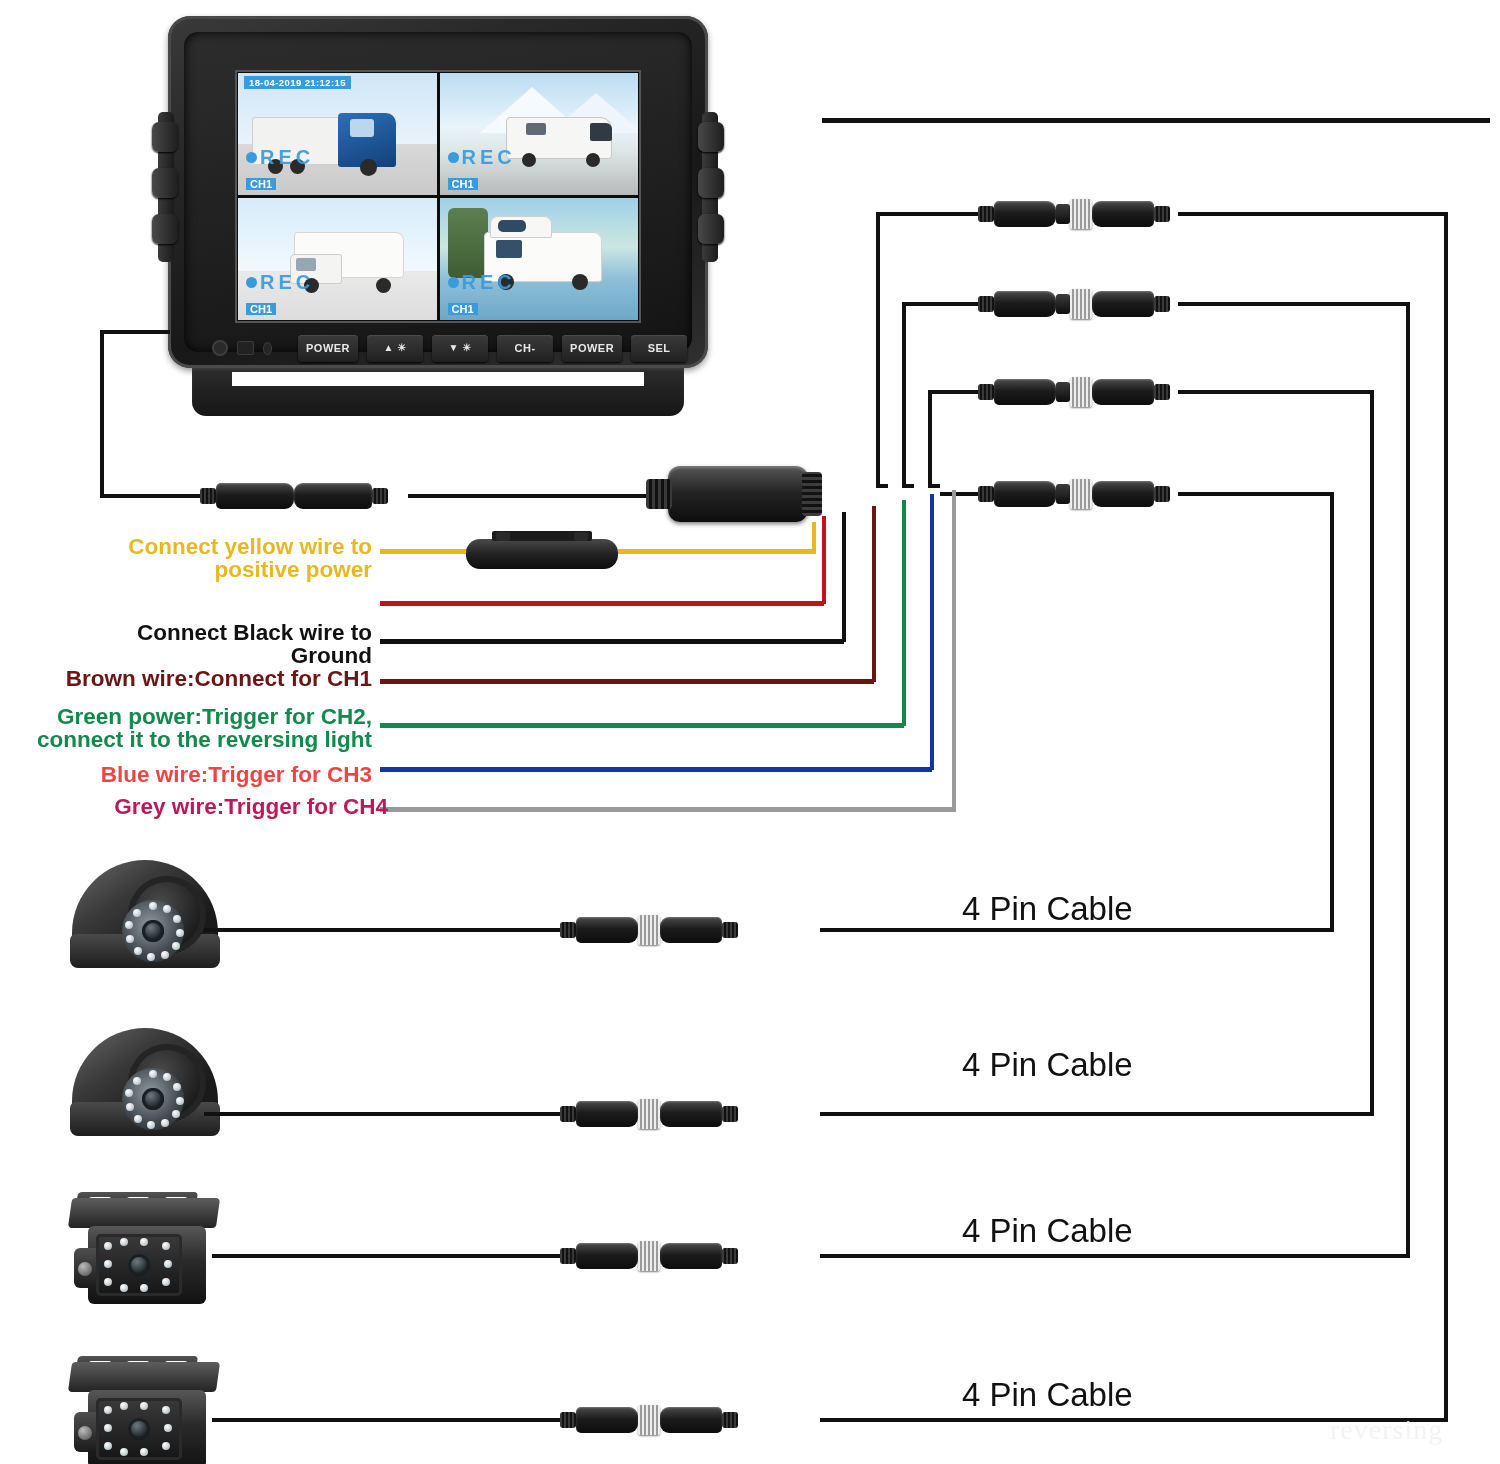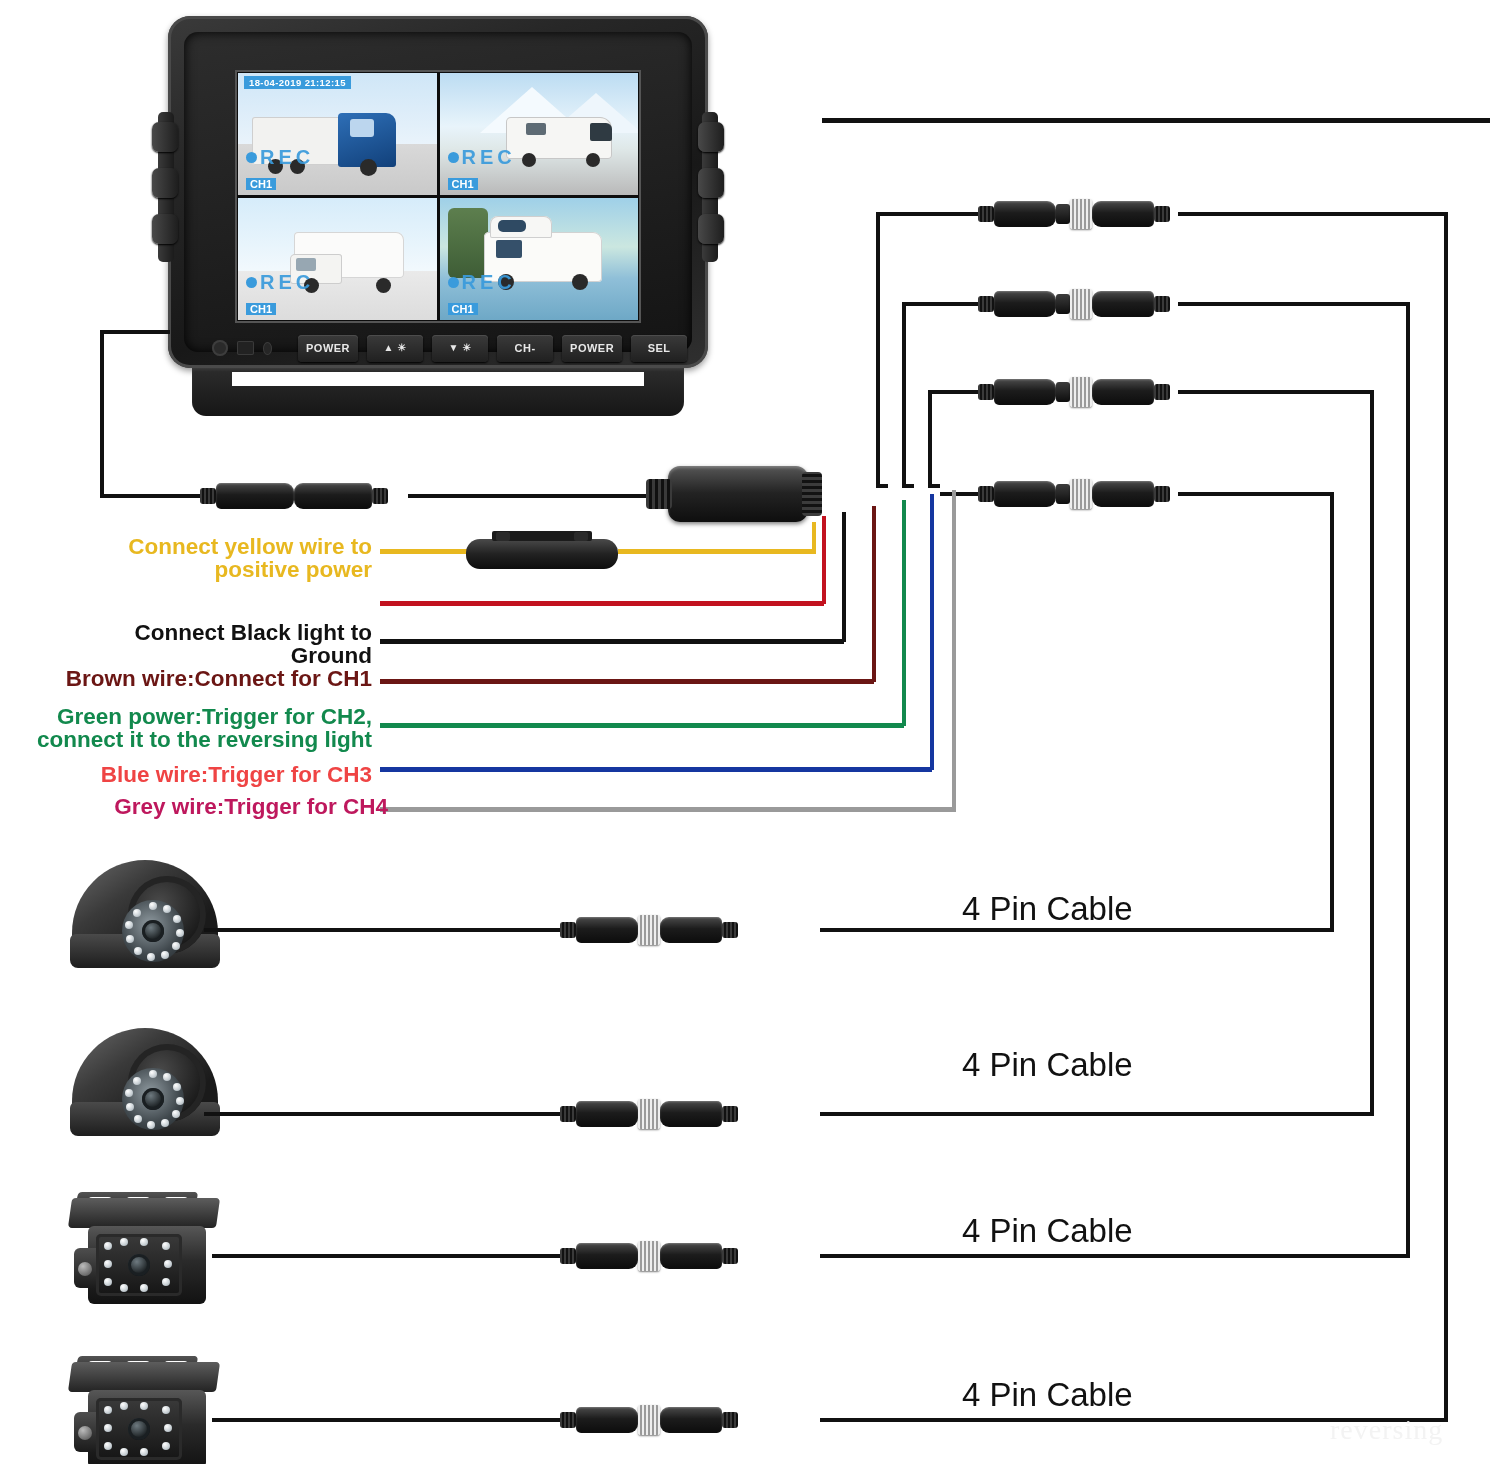--- a/index.html
+++ b/index.html
@@ -356,21 +356,21 @@
   <div class="wire wh" style="left:380px;top:723px;width:524px;height:5px;background:#12894d;"></div>
 
   <div class="wire wv" style="left:930px;top:494px;height:276px;background:#1536a0;"></div>
   <div class="wire wh" style="left:380px;top:767px;width:552px;height:5px;background:#1536a0;"></div>
 
   <div class="wire wv" style="left:952px;top:490px;height:320px;background:#9a9a9a;"></div>
   <div class="wire wh" style="left:380px;top:807px;width:576px;height:5px;background:#9a9a9a;"></div>
 
   <div class="lbl" style="left:20px;top:536px;width:352px;color:#e8b820;">Connect yellow wire to
 positive power</div>
-  <div class="lbl" style="left:20px;top:622px;width:352px;color:#111111;">Connect Black light to
+  <div class="lbl" style="left:20px;top:622px;width:352px;color:#111111;">Connect Black wire to
 Ground</div>
   <div class="lbl" style="left:20px;top:668px;width:352px;color:#6b1614;">Brown wire:Connect for CH1</div>
   <div class="lbl" style="left:10px;top:706px;width:362px;color:#12894d;">Green power:Trigger for CH2,
 connect it to the reversing light</div>
   <div class="lbl" style="left:20px;top:764px;width:352px;color:#ef4444;">Blue wire:Trigger for CH3</div>
   <div class="lbl" style="left:36px;top:796px;width:352px;color:#be185d;">Grey wire:Trigger for CH4</div>
 
   <div class="camdome" style="left:70px;top:860px;">
     <div class="dome-hood"></div>
     <div class="dome-base"></div>

